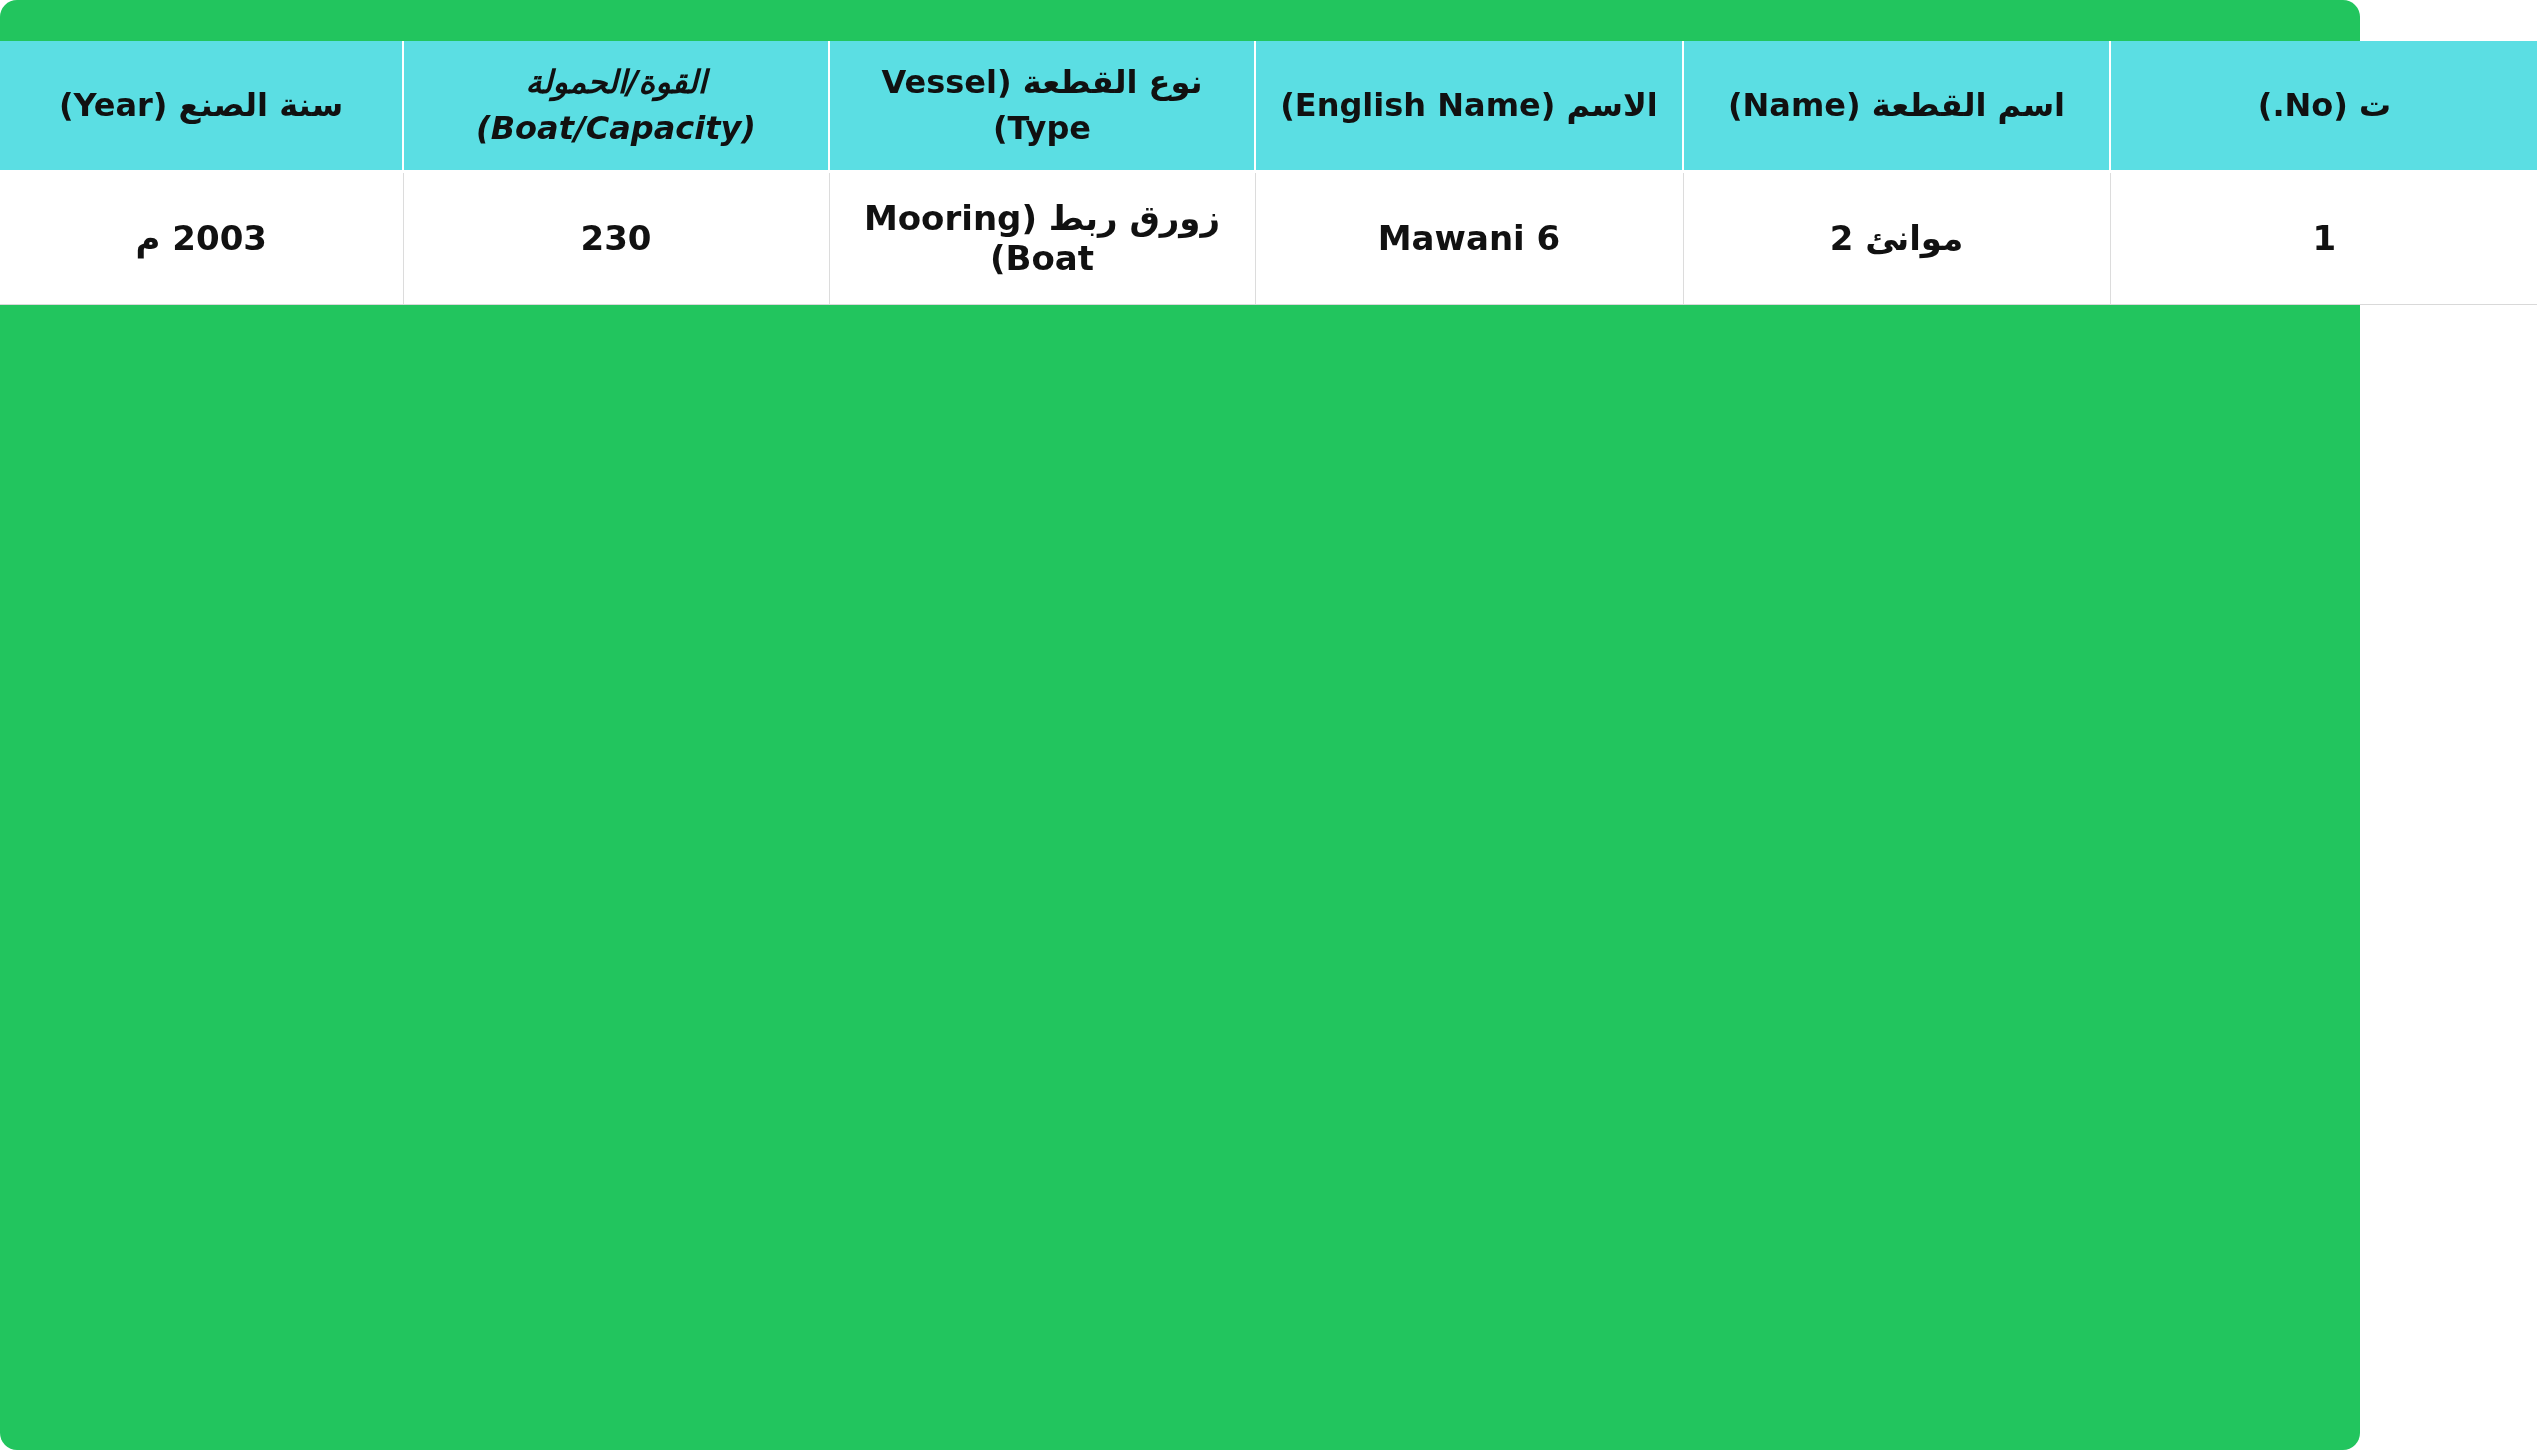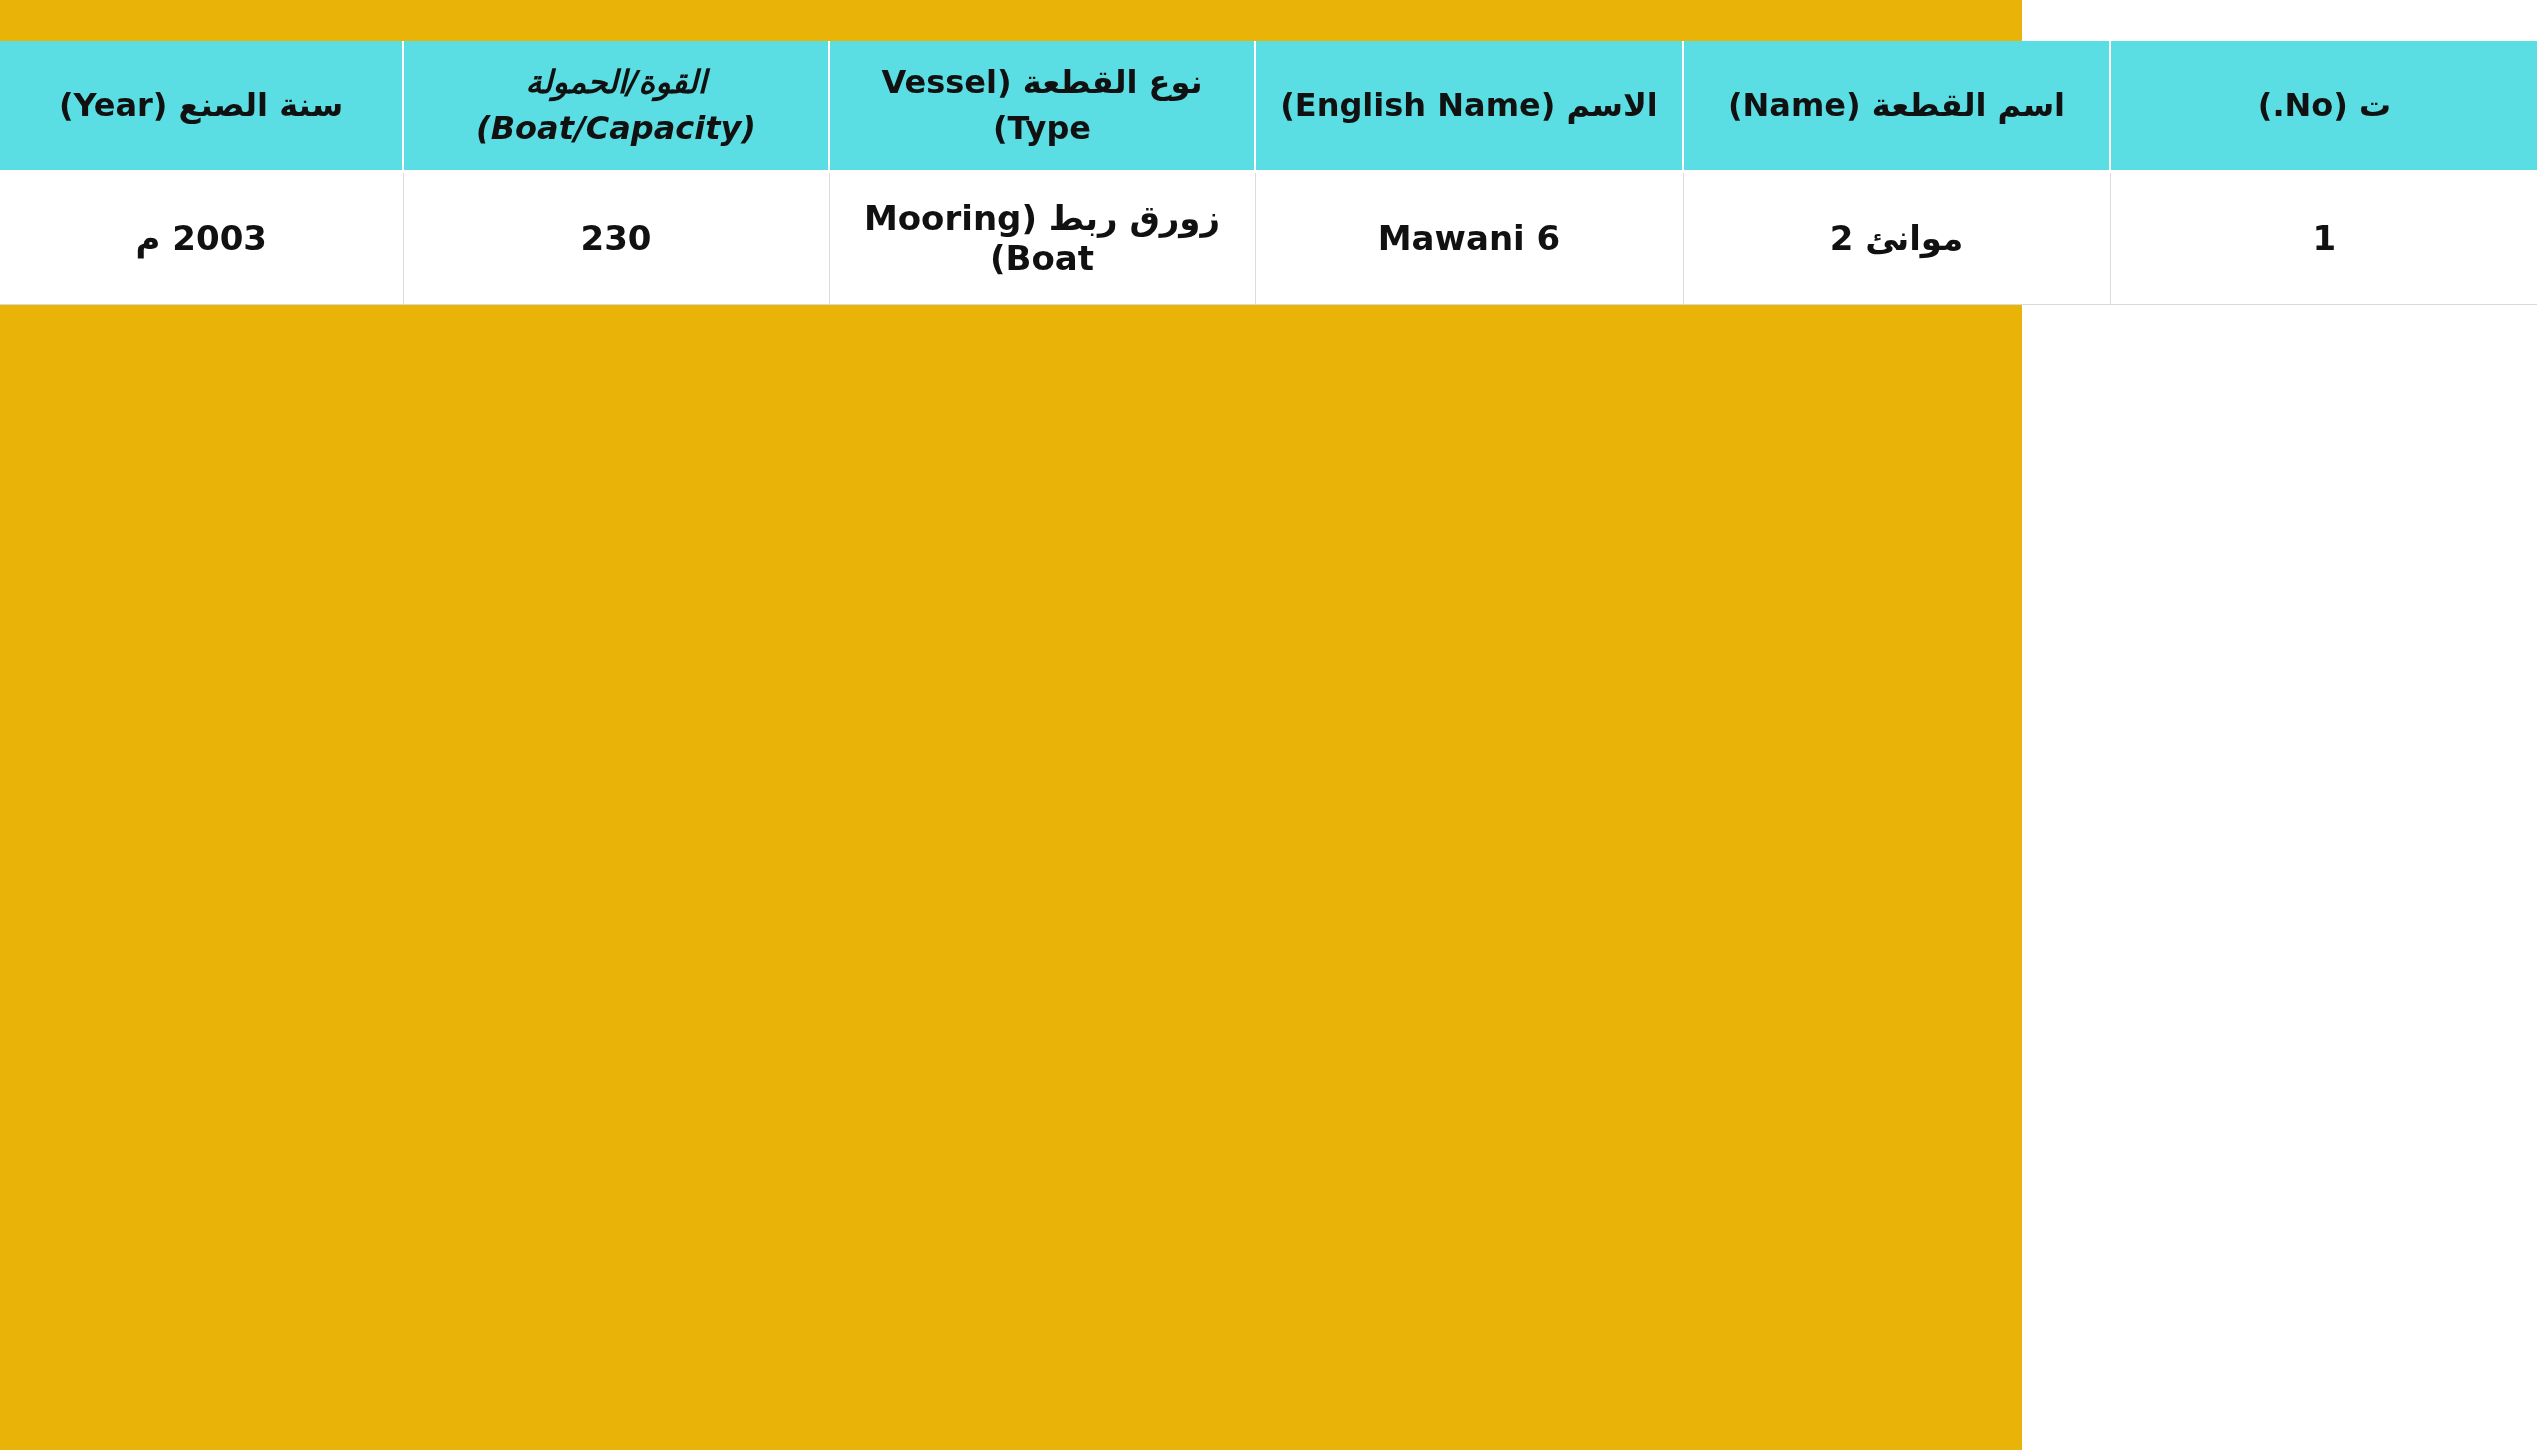--- a/index.html
+++ b/index.html
@@ -4,22 +4,23 @@
 <style>
   * { margin: 0; padding: 0; box-sizing: border-box; }
   html, body {
     width: 2538px; height: 1450px;
     background: #ffffff;
     overflow: hidden;
     font-family: "DejaVu Sans", sans-serif;
   }
   .page {
     position: relative;
-    width: 2022px; height: 1450px;
-    background: #eab308;
+    width: 2360px; height: 1450px;
+    background: #22c55e;
+    border-radius: 17px;
   }
   table.vessel-table {
     position: absolute;
     top: 41px; left: 0;
     width: 2538px;
     border-collapse: collapse;
     table-layout: fixed;
   }
   th, td {
     text-align: center;

